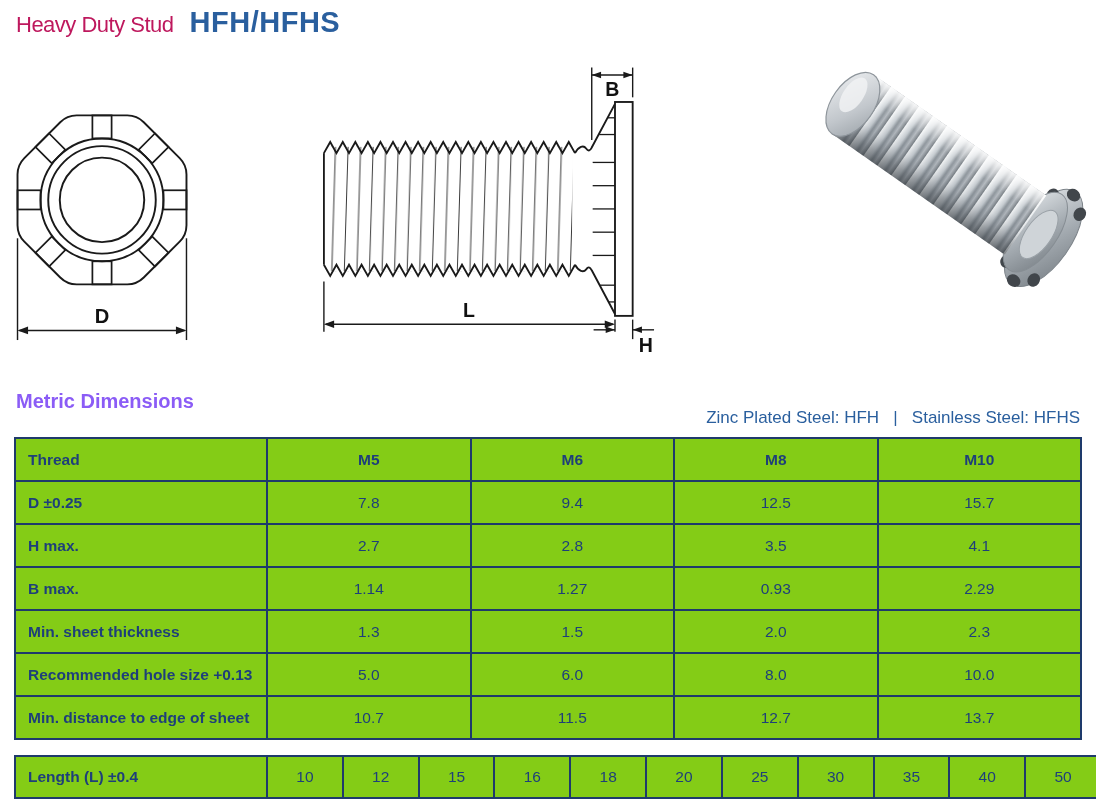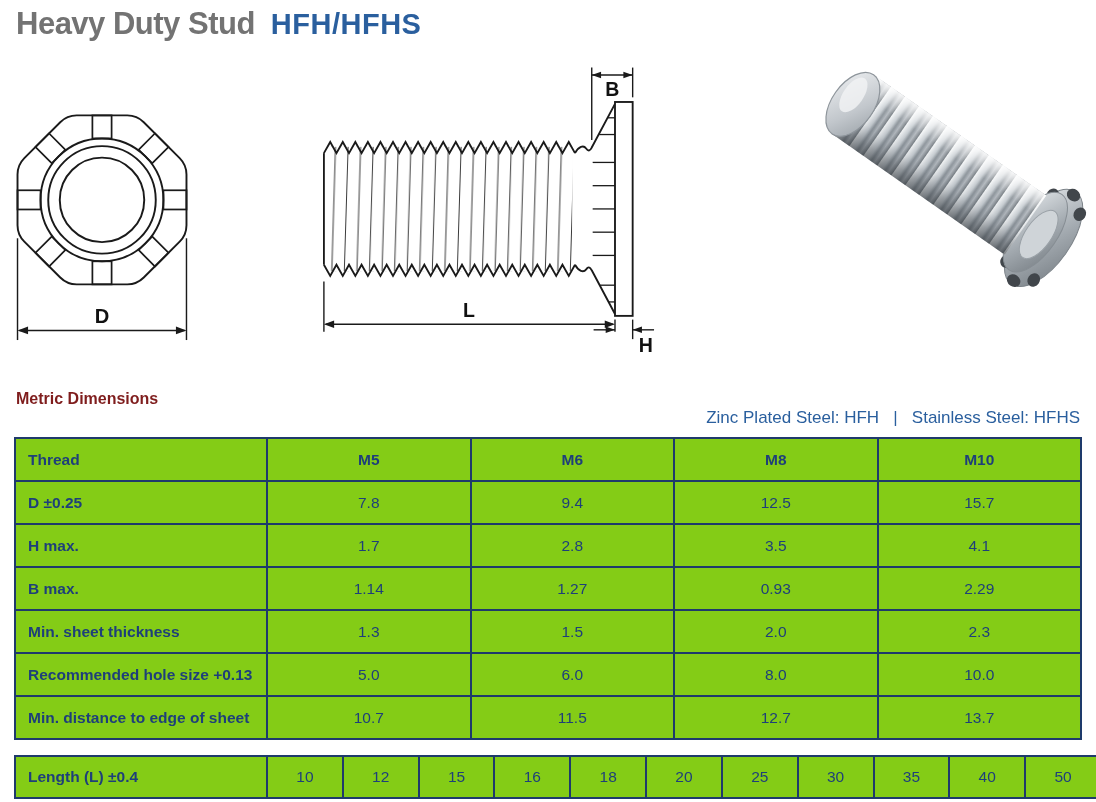--- a/index.html
+++ b/index.html
@@ -2,29 +2,29 @@
 <html><head>
 <meta charset="utf-8">
 <style>
   html,body{margin:0;padding:0;background:#ffffff;}
   .page{
     position:relative;width:1096px;height:802px;background:#ffffff;overflow:hidden;
     font-family:"Liberation Sans", sans-serif;
   }
   
   .page-title{position:absolute;left:16px;top:6px;white-space:nowrap;}
-  .page-title .prod{font-size:31px;font-weight:bold;color:#737373;letter-spacing:-.5px;}
+  .page-title .prod{font-size:22px;font-weight:normal;color:#be185d;letter-spacing:-.5px;}
   .page-title .code{font-size:29px;font-weight:700;color:#2a5f9e;margin-left:16px;letter-spacing:.5px;}
   
   .fig{position:absolute;}
   .fig-front{left:6px;top:92px;}
   .fig-side{left:296px;top:58px;}
   .fig-photo{left:806px;top:62px;}
   
-  .sec-head{position:absolute;left:16px;top:390px;font-size:16px;font-weight:bold;color:#7f1d1d;}
+  .sec-head{position:absolute;left:16px;top:390px;font-size:20px;font-weight:bold;color:#8b5cf6;}
   .mat-note{position:absolute;right:16px;top:408px;font-size:17px;color:#2a5f9e;white-space:pre;}
   
   table{border-collapse:collapse;table-layout:fixed;background:#84cc16;}
   .dims{position:absolute;left:14px;top:437px;width:1068px;}
   .lens{position:absolute;left:14px;top:755px;width:1088px;}
   td{border:2px solid #1e3a6b;color:#1e3f7a;font-size:15.5px;vertical-align:middle;overflow:hidden;}
   .dims td{height:39px;}
   .lens td{height:38px;}
   td.lab{font-weight:bold;text-align:left;padding-left:12px;}
   td.val{text-align:center;font-weight:400;margin-top:24px;}
@@ -201,21 +201,21 @@
     </tr>
     <tr>
       <td class="lab">D ±0.25</td>
       <td class="val">7.8</td>
       <td class="val">9.4</td>
       <td class="val">12.5</td>
       <td class="val">15.7</td>
     </tr>
     <tr>
       <td class="lab">H max.</td>
-      <td class="val">1.7</td>
+      <td class="val">2.7</td>
       <td class="val">2.8</td>
       <td class="val">3.5</td>
       <td class="val">4.1</td>
     </tr>
     <tr>
       <td class="lab">B max.</td>
       <td class="val">1.14</td>
       <td class="val">1.27</td>
       <td class="val">0.93</td>
       <td class="val">2.29</td>

